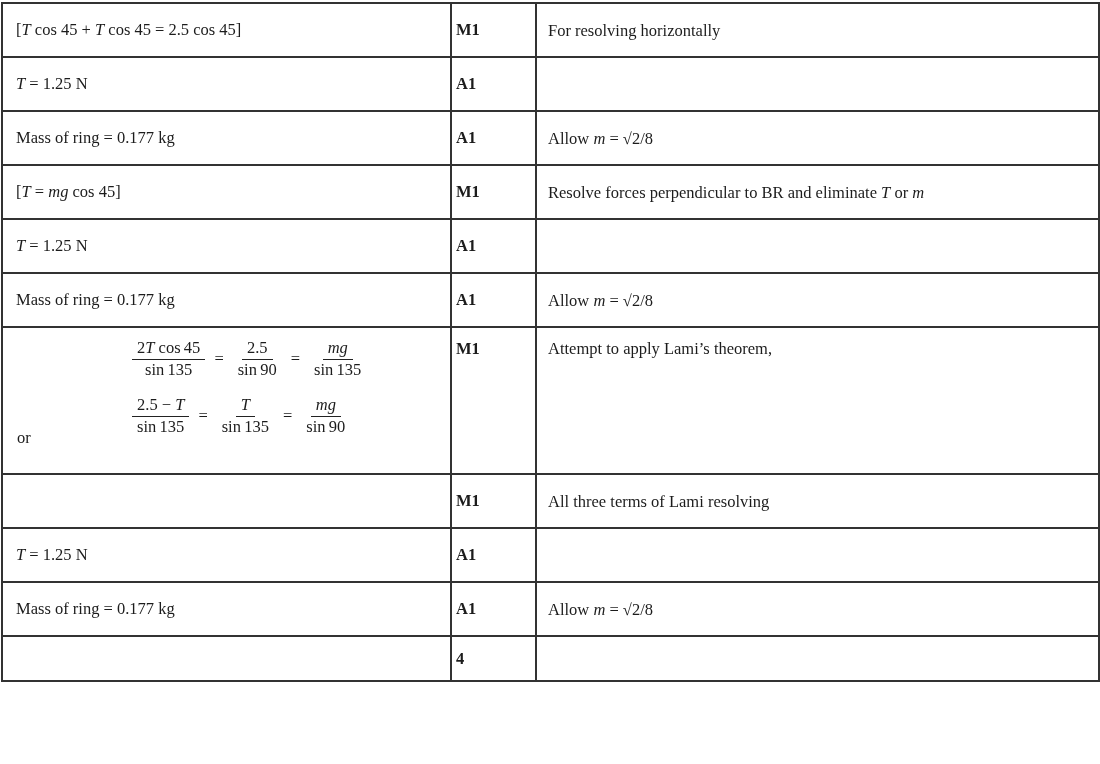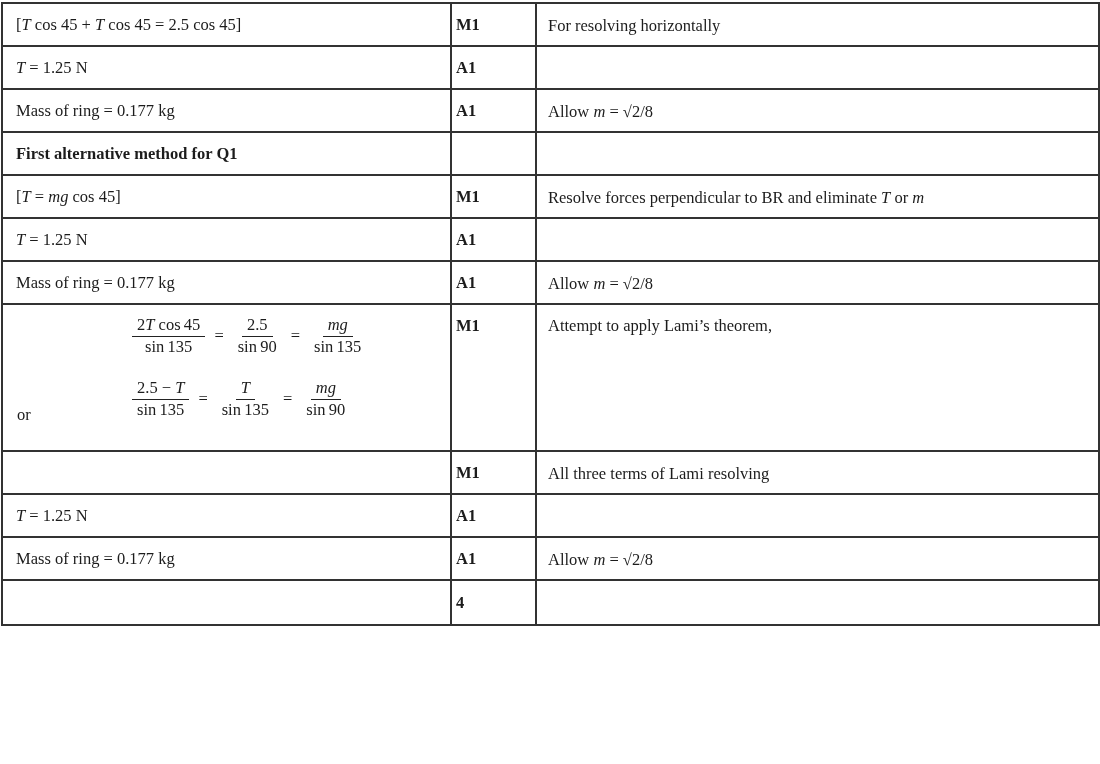--- a/index.html
+++ b/index.html
@@ -27,21 +27,21 @@
     border: 2px solid #323232;
     font-size: 16.5px;
     vertical-align: middle;
     overflow: hidden;
     background: #ffffff;
   }
   td.working  { padding: 2px 10px 2px 13px; }
   td.mark     { font-weight: bold; padding: 2px 12px 2px 4px; }
   td.comment  { padding: 2px 10px 0 11px; }
   tr.section-row td.working { font-weight: bold; }
-  tr.normal-row { height: 43px; }
+  tr.normal-row { height: 54px; }
   tr.last-row { height: 45px; }
   tr.tall-row { height: 147px; }
   tr.tall-row td { vertical-align: top; }
   tr.tall-row td.mark,
   tr.tall-row td.comment { padding-top: 11px; }
   tr.tall-row td.working { padding-top: 0; }
 
   
   .formula-wrap {
     position: relative;
@@ -51,21 +51,21 @@
     position: absolute;
     left: 1px;
     top: 100px;
     font-size: 16.5px;
   }
   .equations {
     margin-left: 116px;
     padding-top: 11px;
     display: flex;
     flex-direction: column;
-    gap: 22px;
+    gap: 16px;
   }
   .equation {
     display: flex;
     align-items: center;
     gap: 8px;
     width: max-content;
     font-size: 16.5px;
   }
   .frac {
     display: inline-flex;
@@ -102,25 +102,20 @@
         </tr>
         <tr class="normal-row">
           <td class="working"><i>T</i> = 1.25 N</td>
           <td class="mark">A1</td>
           <td class="comment"></td>
         </tr>
         <tr class="normal-row">
           <td class="working">Mass of ring = 0.177 kg</td>
           <td class="mark">A1</td>
           <td class="comment">Allow <i>m</i> = √2/8</td>
-        </tr>
-        <tr class="section-row normal-row">
-          <td class="working">First alternative method for Q1</td>
-          <td class="mark"></td>
-          <td class="comment"></td>
         </tr>
         <tr class="normal-row">
           <td class="working">[<i>T</i> = <i>mg</i> cos 45]</td>
           <td class="mark">M1</td>
           <td class="comment">Resolve forces perpendicular to BR and eliminate <i>T</i> or <i>m</i></td>
         </tr>
         <tr class="normal-row">
           <td class="working"><i>T</i> = 1.25 N</td>
           <td class="mark">A1</td>
           <td class="comment"></td>

